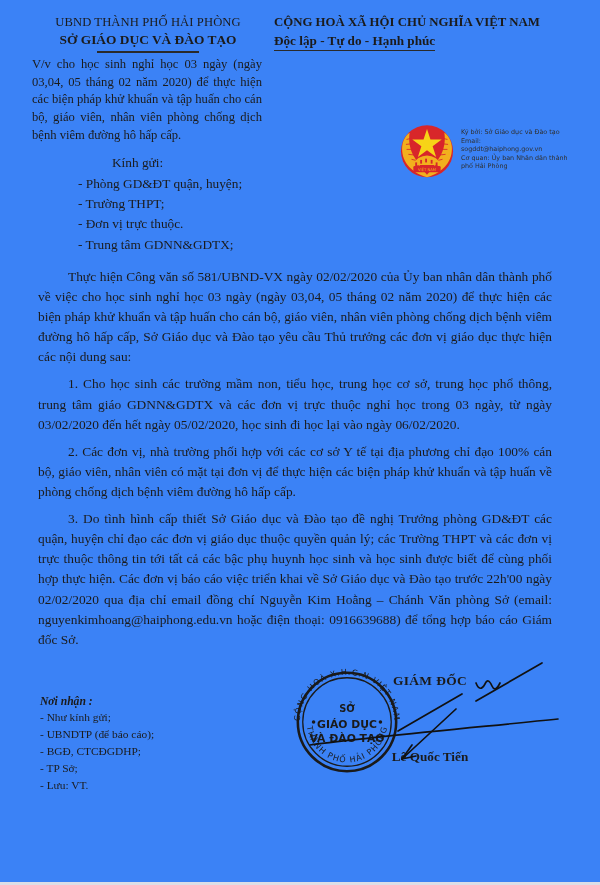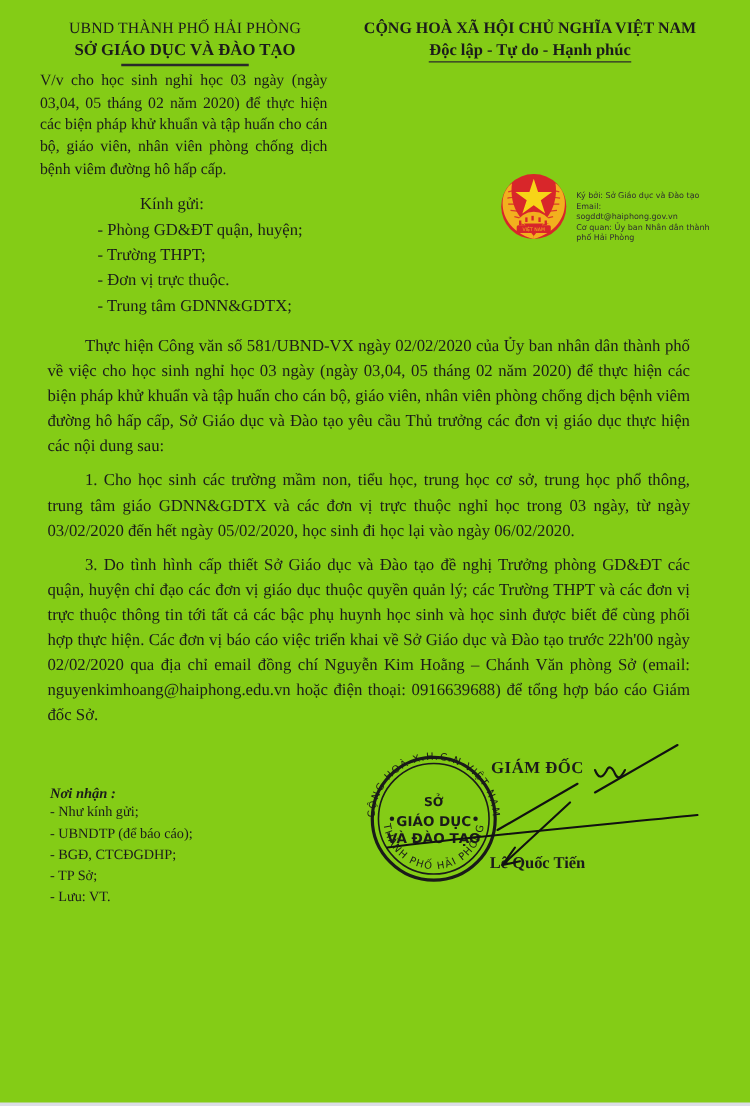--- a/index.html
+++ b/index.html
@@ -7,40 +7,39 @@
     padding: 0;
     background: #eceef3;
   }
   body {
     font-family: "Liberation Serif", "DejaVu Serif", serif;
   }
   .page {
     position: relative;
     width: 600px;
     height: 885px;
-    background: #84cc16;
+    background: #3b82f6;
     overflow: hidden;
     box-sizing: border-box;
     border-bottom: 3px solid #dcdee6;
     color: #1b1b1b;
   }
 
   
   .header {
     display: flex;
     padding: 14px 26px 0 22px;
     box-sizing: border-box;
   }
   .hdr-left {
     width: 252px;
     text-align: center;
   }
   .hdr-right {
     flex: 1;
-    text-align: center;
   }
   .org-line1 {
     font-size: 12.6px;
     letter-spacing: .1px;
     line-height: 1.35;
     white-space: nowrap;
   }
   .org-line2 {
     font-size: 13.4px;
     font-weight: bold;
@@ -121,24 +120,24 @@
     text-align: justify;
     text-align-last: left;
     margin-left: 10px;
   }
   .signspace { flex: 1; }
 
   
   .digsig {
     position: absolute;
     left: 396px;
-    top: 132px;
+    top: 118px;
     width: 196px;
     display: flex;
-    align-items: flex-end;
+    align-items: center;
   }
   .emblem {
     width: 62px;
     height: 62px;
     flex: none;
     margin-top: 1px;
   }
   .digsig-text {
     font-family: "DejaVu Sans", "Liberation Sans", sans-serif;
     font-size: 6.4px;
@@ -309,20 +308,21 @@
   <ul class="recip-list">
     <li>- Phòng GD&amp;ĐT quận, huyện;</li>
     <li>- Trường THPT;</li>
     <li>- Đơn vị trực thuộc.</li>
     <li>- Trung tâm GDNN&amp;GDTX;</li>
   </ul>
 
   <div class="body">
     <p class="para">Thực hiện Công văn số 581/UBND-VX ngày 02/02/2020 của Ủy ban nhân dân thành phố về việc cho học sinh nghỉ học 03 ngày (ngày 03,04, 05 tháng 02 năm 2020) để thực hiện các biện pháp khử khuẩn và tập huấn cho cán bộ, giáo viên, nhân viên phòng chống dịch bệnh viêm đường hô hấp cấp, Sở Giáo dục và Đào tạo yêu cầu Thủ trưởng các đơn vị giáo dục thực hiện các nội dung sau:</p>
     <p class="para">1. Cho học sinh các trường mầm non, tiểu học, trung học cơ sở, trung học phổ thông, trung tâm giáo GDNN&amp;GDTX và các đơn vị trực thuộc nghỉ học trong 03 ngày, từ ngày 03/02/2020 đến hết ngày 05/02/2020, học sinh đi học lại vào ngày 06/02/2020.</p>
+    <p class="para">2. Các đơn vị, nhà trường phối hợp với các cơ sở Y tế tại địa phương chỉ đạo 100% cán bộ, giáo viên, nhân viên có mặt tại đơn vị để thực hiện các biện pháp khử khuẩn và tập huấn về phòng chống dịch bệnh viêm đường hô hấp cấp.</p>
     <p class="para"><span>3. Do tình hình cấp thiết Sở Giáo dục và Đào tạo đề nghị Trưởng phòng GD&amp;ĐT các quận, huyện chỉ đạo các đơn vị giáo dục thuộc quyền quản lý; các Trường THPT và các đơn vị trực thuộc thông tin tới tất cả các bậc phụ huynh học sinh và học sinh được biết để cùng phối hợp thực hiện. Các đơn vị báo cáo việc triển khai về Sở Giáo dục và Đào tạo trước 22h'00 ngày 02/02/2020 qua địa chỉ email đồng chí Nguyễn Kim Hoằng – Chánh Văn phòng Sở (email: </span><span class="u">nguyenkimhoang@haiphong.edu.vn</span><span> hoặc điện thoại: 0916639688) để tổng hợp báo cáo Giám đốc Sở.</span></p>
   </div>
 
   <div class="footer">
 
     <div class="noinhan">
       <div class="noinhan-title">Nơi nhận :</div>
       <ul class="noinhan-list">
         <li>- Như kính gửi;</li>
         <li>- UBNDTP (để báo cáo);</li>

